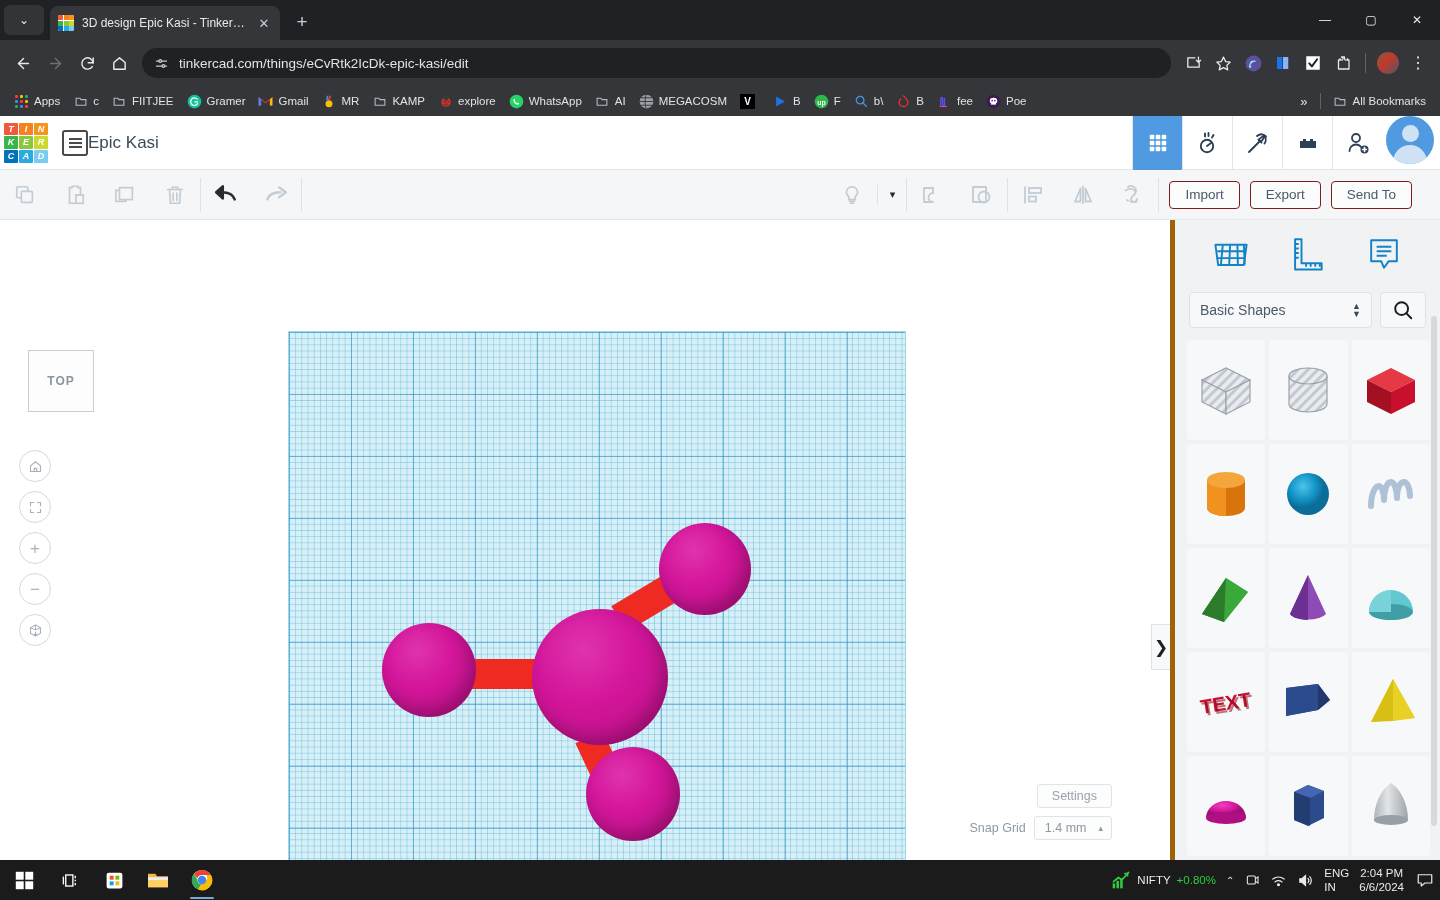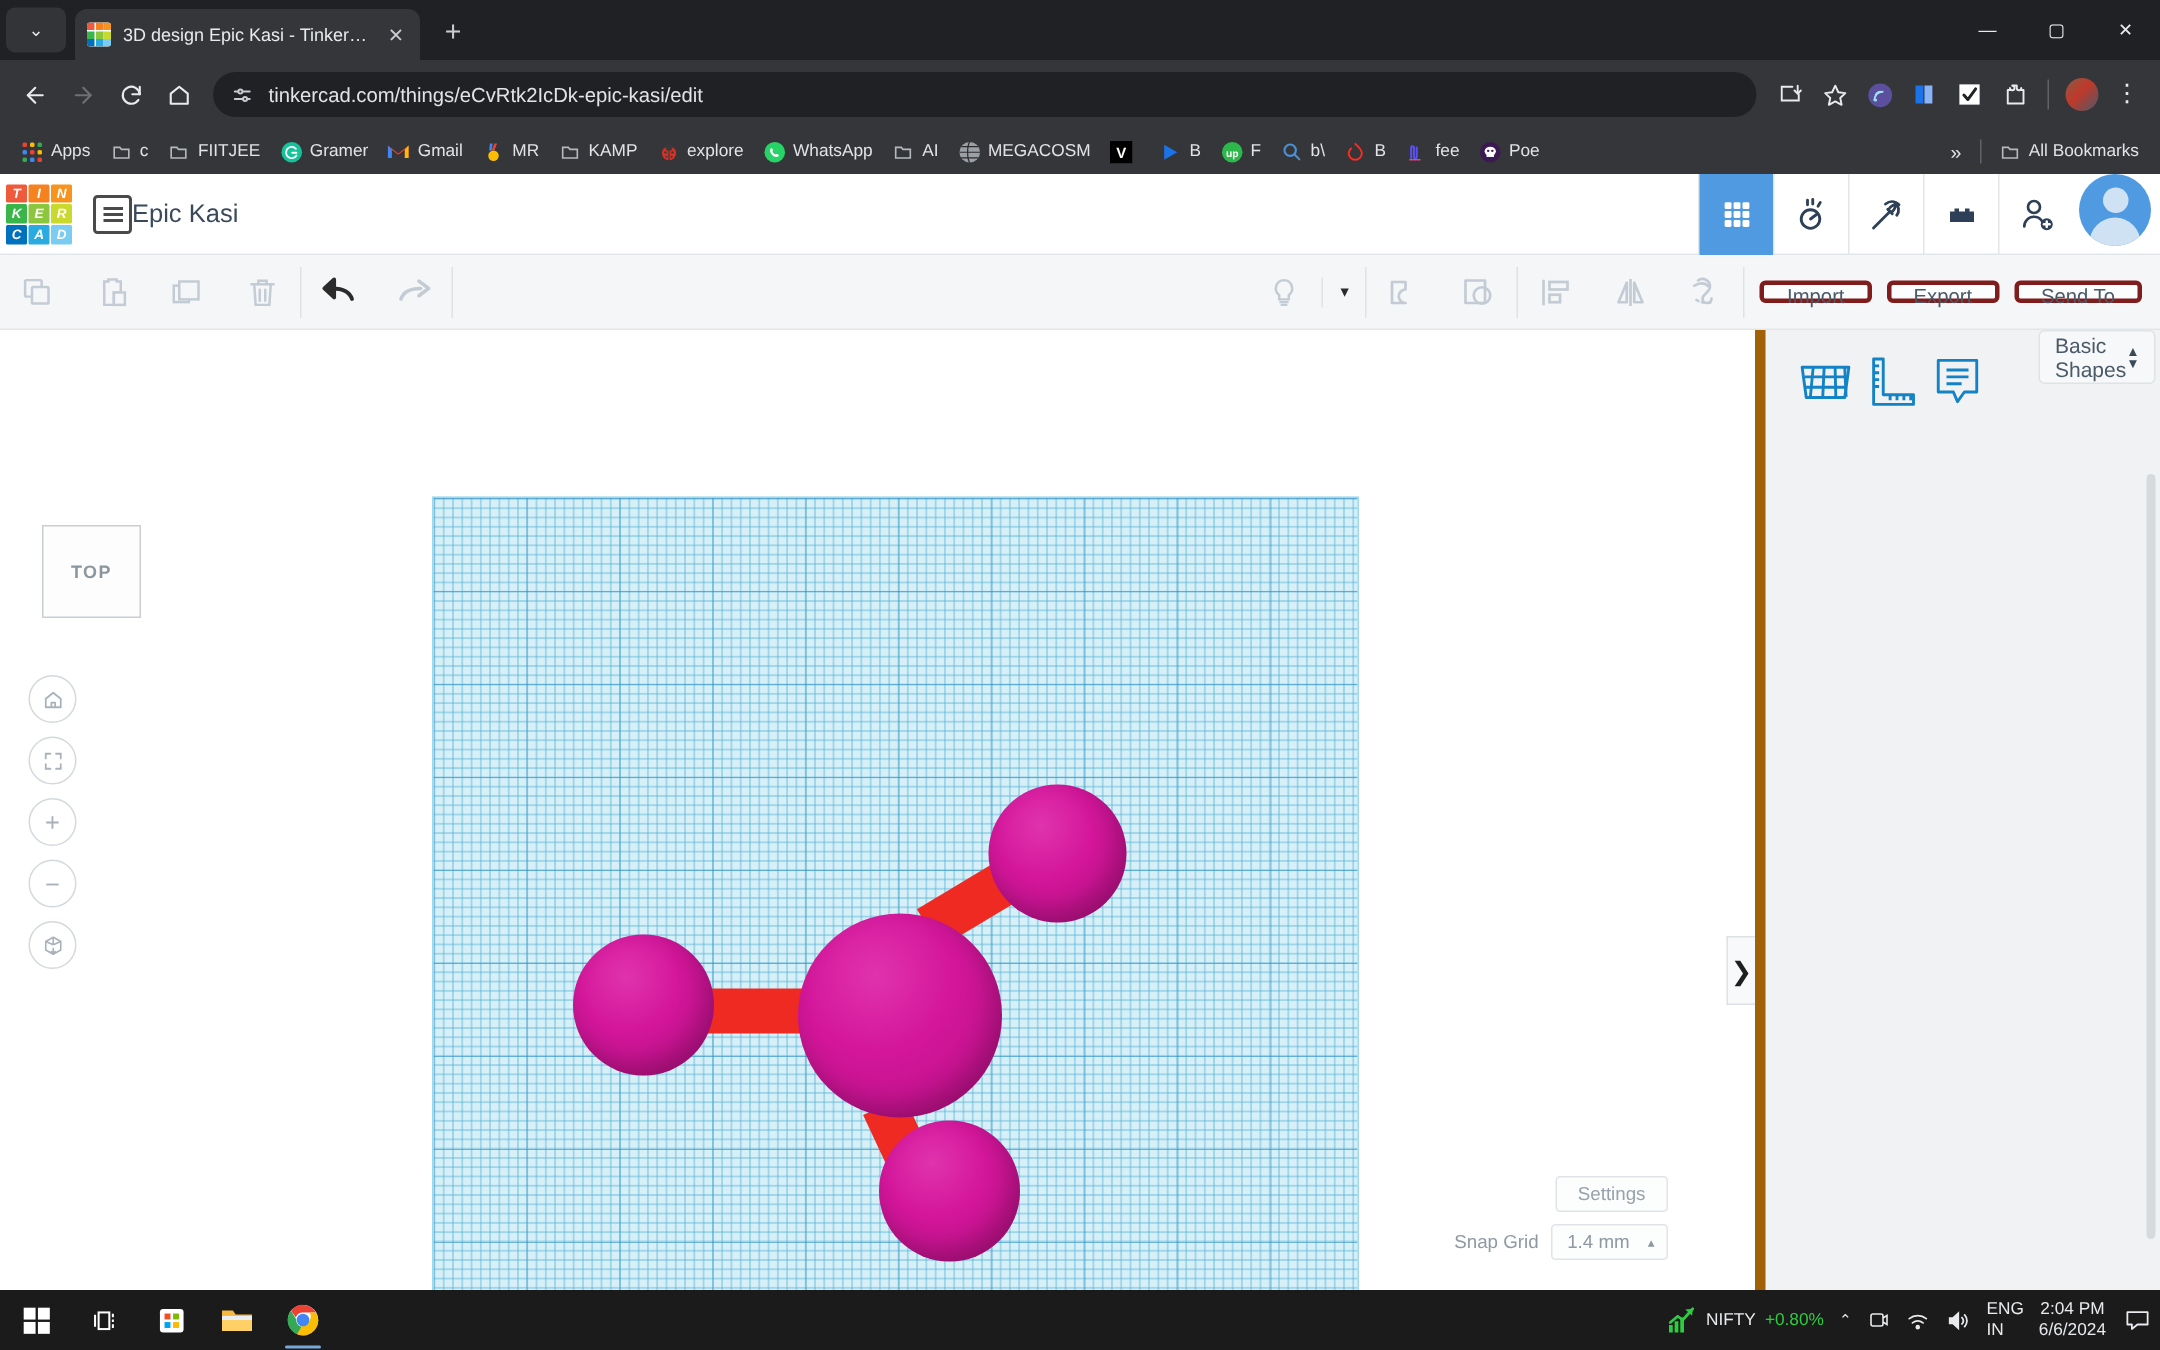--- a/index.html
+++ b/index.html
@@ -99,21 +99,21 @@
   .avatar-tc::after { content:''; position:absolute; width:34px; height:24px; border-radius:17px 17px 0 0;
     background:#cfe2f3; left:7px; top:29px; }
 
   .tc-toolbar { height: 50px; background: #f4f6f7; border-bottom: 1px solid #e3e6e8;
     display: flex; align-items: center; }
   .tb-grp { display: flex; align-items: center; height: 50px; }
   .tb-btn { width: 50px; height: 50px; display: flex; align-items: center;
     justify-content: center; cursor: pointer; color: #c3ccd4; }
   .tb-btn.active { color: #2b2b2b; }
   .vdiv { width: 1px; height: 34px; background: #dfe3e6; }
-  .tb-text-btn { height: 15px; padding: 0 15px; border: 3px solid #7f1d1d; background: #fbfcfc;
+  .tb-text-btn { height: 28px; padding: 0 15px; border: 1px solid #7f1d1d; background: #fbfcfc;
     border-radius: 4px; font-size: 13.5px; color: #4a5968; margin-left: 10px; cursor: pointer;
     font-family: "Liberation Sans", sans-serif; }
 
   .tc-body { position: relative; height: 640px; display: flex; }
   .viewport { position: relative; flex: 1; background: #fff; overflow: hidden; }
 
   .viewcube { position: absolute; left: 28px; top: 130px; width: 66px; height: 62px;
     border: 1px solid #c9ced2; background: #fdfdfd; display: flex; align-items: center;
     justify-content: center; font-size: 12px; font-weight: bold; color: #8b969f;
     letter-spacing: 1px; cursor: pointer; }
@@ -149,22 +149,22 @@
   .snaprow .lbl { color: #8e99a2; font-size: 12.5px; }
   .snapsel { height: 24px; padding: 0 8px 0 10px; border: 1px solid #e0e4e7; background: #fcfdfd;
     border-radius: 3px; color: #8e99a2; font-size: 12.5px; display: flex;
     align-items: center; gap: 12px; cursor: pointer; }
 
   .collapse-tab { position: absolute; right: 270px; top: 404px; width: 19px; height: 46px;
     background: #f7f9fa; border: 1px solid #dde2e5; border-right: none;
     display: flex; align-items: center; justify-content: center; font-size: 17px;
     color: #1f1f1f; cursor: pointer; z-index: 5; }
 
-  .rpanel { width: 270px; background: #f0f2f3; border-left: 7px solid #a16207;
-    position: relative; display: flex; }
+  .rpanel { width: 270px; background: #f0f2f3; border-left: 5px solid #a16207;
+    position: relative; display: flex; flex-direction: column; }
   .rp-icons { height: 72px; display: flex; align-items: center;
     justify-content: space-around; padding: 0 18px; }
   .rp-ico { cursor: pointer; color: #1383c6; }
   .rp-selrow { display: flex; gap: 8px; padding: 0 14px 12px; }
   .rp-select { flex: 1; height: 36px; background: #f7f8f9; border: 1px solid #e0e3e5;
     border-radius: 4px; display: flex; align-items: center; padding: 0 10px;
     font-size: 14px; color: #4b5a68; cursor: pointer; }
   .rp-select .spin { margin-left: auto; font-size: 9px; line-height: 8px; color: #3b4a58;
     display: flex; flex-direction: column; }
   .rp-search { width: 46px; height: 36px; background: #f7f8f9; border: 1px solid #e0e3e5;
@@ -661,21 +661,21 @@
           <svg width="24" height="24" viewBox="0 0 24 24" fill="none" stroke="currentColor" stroke-width="1.8" stroke-linecap="round">
               <path d="M7 4a5 5 0 0 1 8 4c0 4-5 5-5 8a3 3 0 0 0 6 0"></path>
               <path d="M4.5 7.5C8 5 12 5.5 14 8"></path>
               <path d="M6 17c3 2 8 2.5 11 1" stroke-dasharray="1.5 2.5"></path>
             </svg>
         </div>
       </div>
       <span class="vdiv"></span>
       <button class="tb-text-btn">Import</button>
       <button class="tb-text-btn">Export</button>
-      <button class="tb-text-btn" style="margin-right:12px">Send To</button>
+      <button class="tb-text-btn" style="margin-right:28px">Send To</button>
     </div>
 
     <div class="tc-body">
       <div class="viewport">
 
         <div class="viewcube">TOP</div>
 
         <div class="vcontrols">
           <div class="vc-btn">
             <svg width="15" height="15" viewBox="0 0 24 24" fill="none" stroke="currentColor" stroke-width="1.9" stroke-linejoin="round">

